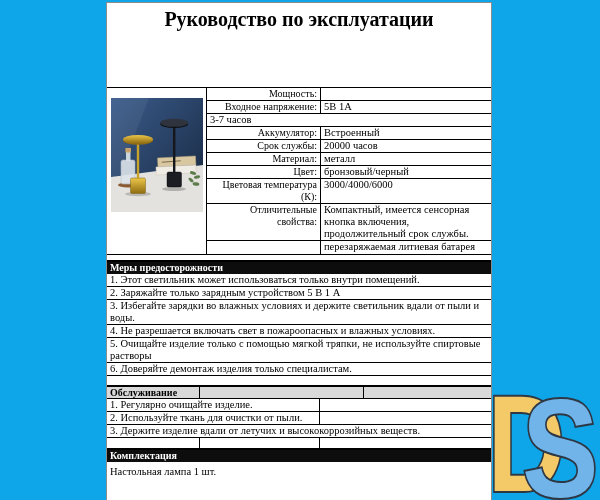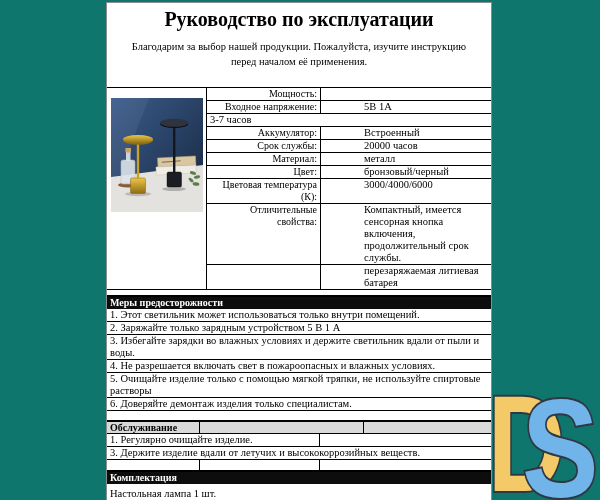--- a/index.html
+++ b/index.html
@@ -1,18 +1,18 @@
 <!DOCTYPE html>
 <html><head>
 <meta charset="utf-8">
 <style>
   * { box-sizing: border-box; margin: 0; padding: 0; }
   html,body { width:600px; height:500px; overflow:hidden; background:#fff;
     font-family:"Liberation Serif","DejaVu Serif",serif; color:#000; }
-  .page { position:relative; width:600px; height:500px; background:#0f766e; }
+  .page { position:relative; width:600px; height:500px; background:#0ea5e9; }
 
   .doc { position:absolute; left:106px; top:2px; width:386px;
     border:1px solid #8c8c8c; border-bottom:none; background:#fff; }
 
   
   .title-block { height:70px; padding-top:5px; text-align:center; }
   .title-block h1 { font-size:20px; font-weight:bold; }
   .intro { font-size:10.5px; line-height:1.45; padding:0 16px; margin-top:8px; }
 
   
@@ -29,21 +29,21 @@
   .spec-hdr .cell { background:#0d0d0d; color:#fff; font-weight:bold; font-size:10px;
     line-height:13px; text-align:center;margin-top:38px; }
   .spec-hdr .photo { width:100px; border-right:1px solid #666; }
   .spec-hdr .rest { flex:1; }
 
   
   .spec-body { display:flex; border-top:1px solid #000; border-bottom:1px solid #000; }
   .photo-cell { width:100px; border-right:1px solid #000; padding:10px 3px 4px; }
   .photo-cell svg { display:block; margin:0 auto; }
   .spec-rows { flex:1; display:flex; flex-direction:column; }
-  .srow { display:flex; border-bottom:1px solid #000; min-height:13px;gap:40px; }
+  .srow { display:flex; border-bottom:1px solid #000; min-height:13px; }
   .srow:last-child { border-bottom:none; }
   .slabel { width:114px; text-align:right; font-size:10px; line-height:12px;
     padding:0 3px 0 1px; border-right:1px solid #000; }
   .svalue { flex:1; font-size:10.5px; line-height:12px; padding:0 3px; }
 
   
   .trow { border-bottom:1px solid #000; font-size:10.5px; line-height:12px;
     min-height:13px; padding:0 3px; }
   .empty-row { height:6px; border-bottom:1px solid #000; }
   .gap-row { height:10px; border-bottom:1px solid #000; }
@@ -63,21 +63,20 @@
   .ds-logo { position:absolute; left:486px; top:390px; }
 </style>
 </head>
 <body>
 
 <div class="page">
   <div class="doc">
 
     <div class="title-block">
       <h1>Руководство по эксплуатации</h1>
-      <p class="intro">Благодарим за выбор нашей продукции. Пожалуйста, изучите инструкцию перед началом её применения.</p>
     </div>
 
     <div class="spec-hdr">
       <div class="cell photo">Фотография</div>
       <div class="cell rest">Характеристики</div>
     </div>
 
     <div class="spec-body">
       <div class="photo-cell">
         <svg width="92" height="114" viewBox="0 0 92 114">
@@ -177,20 +176,24 @@
 
     <div class="hdr-gray">
       <div class="c1">Обслуживание</div>
       <div class="c2"></div>
       <div class="c3"></div>
     </div>
     <div class="mrow">
       <div class="txt">1. Регулярно очищайте изделие.</div>
       <div class="blank"></div>
     </div>
+    <div class="mrow">
+      <div class="txt">2. Используйте ткань для очистки от пыли.</div>
+      <div class="blank"></div>
+    </div>
     <div class="trow">3. Держите изделие вдали от летучих и высококоррозийных веществ.</div>
 
     <div class="divider-row">
       <div class="d1"></div>
       <div class="d2"></div>
       <div class="d3"></div>
     </div>
 
     <div class="hdr-black">Комплектация</div>
     <div class="package">

